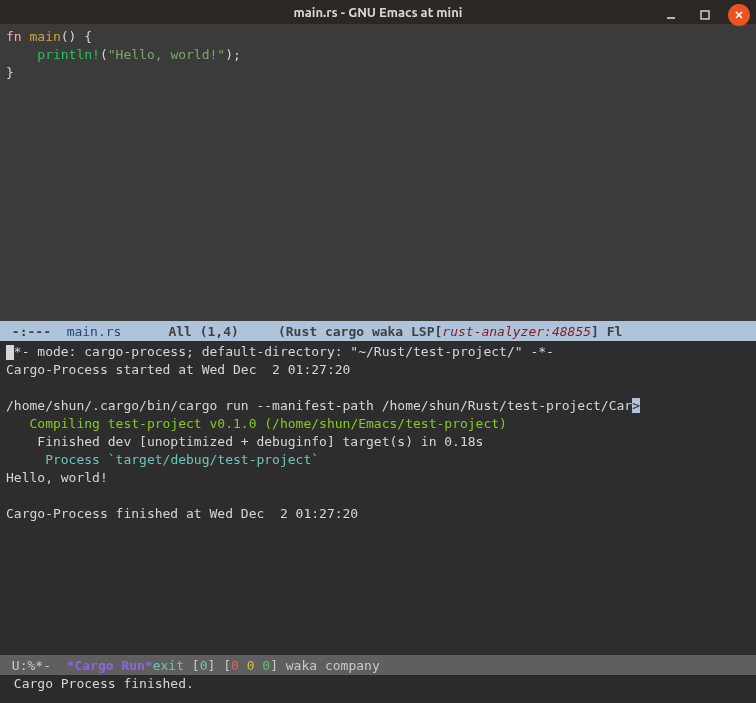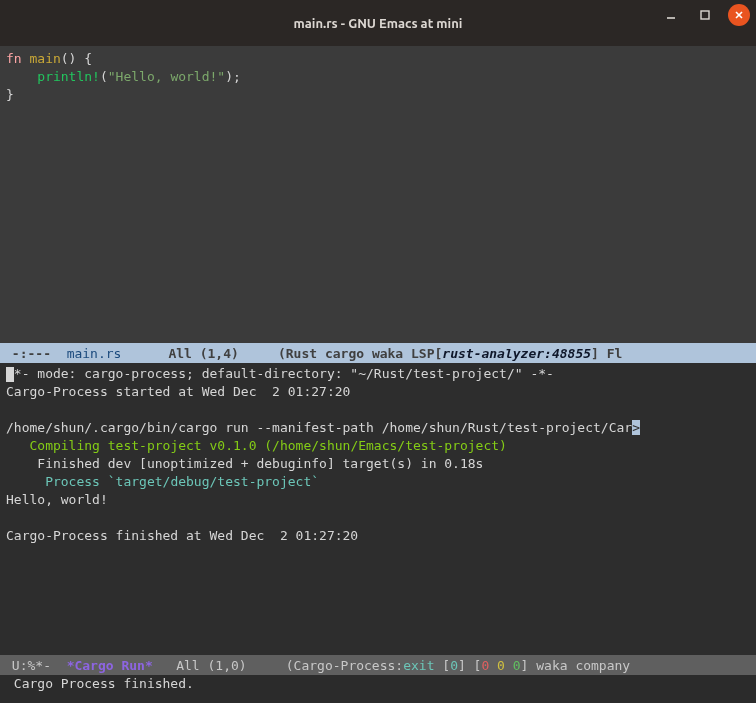--- a/index.html
+++ b/index.html
@@ -13,21 +13,21 @@
     color: #d6d6d6;
   }
   .window {
     width: 756px;
     height: 703px;
     background: #000;
     display: flex;
     flex-direction: column;
   }
   .titlebar {
-    height: 46px;
+    height: 24px;
     background: #2b2725;
     display: flex;
     align-items: center;
     justify-content: center;
     position: relative;
     color: #dcd7d2;
     font-family: "Ubuntu", "DejaVu Sans", sans-serif;
     font-size: 13px;
     font-weight: bold;
   }
@@ -78,21 +78,21 @@
     background: #5f5f5f;
     color: #c8c8c8;
     display: flex;
     align-items: center;
     padding: 0 4px;
     white-space: pre;
     overflow: hidden;
   }
   .modeline .fname, .modeline2 .fname { color: #1b4a7d; font-weight: normal; }
   .modeline2 .fname { color: #8d65e2; font-weight: bold; }
-  .modeline .lsp { color: #0f172a; font-weight: bold; font-style: italic; }
+  .modeline .lsp { color: #7f1d1d; font-weight: normal; font-style: italic; }
   .cargo-area {
     flex: 1;
     background: #2d2d2d;
     padding: 2px 6px;
     line-height: 18px;
     white-space: pre;
     overflow: hidden;
     color: #d6d6d6;
   }
   .minibuf {
@@ -162,17 +162,17 @@
 <span>Cargo-Process started at Wed Dec  2 01:27:20</span>
 <span></span>
 <span>/home/shun/.cargo/bin/cargo run --manifest-path /home/shun/Rust/test-project/Car</span><span style="background:#afc4db;color:#2d2d2d;">&gt;</span>
 <span>   </span><span class="comp">Compiling</span><span class="comp"> test-project v0.1.0 (/home/shun/Emacs/test-project)</span>
 <span>    Finished dev [unoptimized + debuginfo] target(s) in 0.18s</span>
 <span>     </span><span class="run">Process</span><span class="run"> `target/debug/test-project`</span>
 <span>Hello, world!</span>
 <span></span>
 <span>Cargo-Process finished at Wed Dec  2 01:27:20</span></div>
 
-  <div class="modeline2"><span> U:%*-  </span><span class="fname">*Cargo Run*</span><span>   All (1,0)     (Cargo-Process:</span><span class="exit">exit</span><span> [</span><span class="exit">0</span><span>] [</span><span class="zero0">0</span><span> </span><span class="zero1">0</span><span> </span><span class="zero2">0</span><span>] waka company</span></div>
+  <div class="modeline2"><span> U:%*-  </span><span class="fname">*Cargo Run*</span><span class="exit">exit</span><span> [</span><span class="exit">0</span><span>] [</span><span class="zero0">0</span><span> </span><span class="zero1">0</span><span> </span><span class="zero2">0</span><span>] waka company</span></div>
 
   <div class="minibuf"><span> Cargo Process finished.</span></div>
 
 </div>
 
 </body></html>

